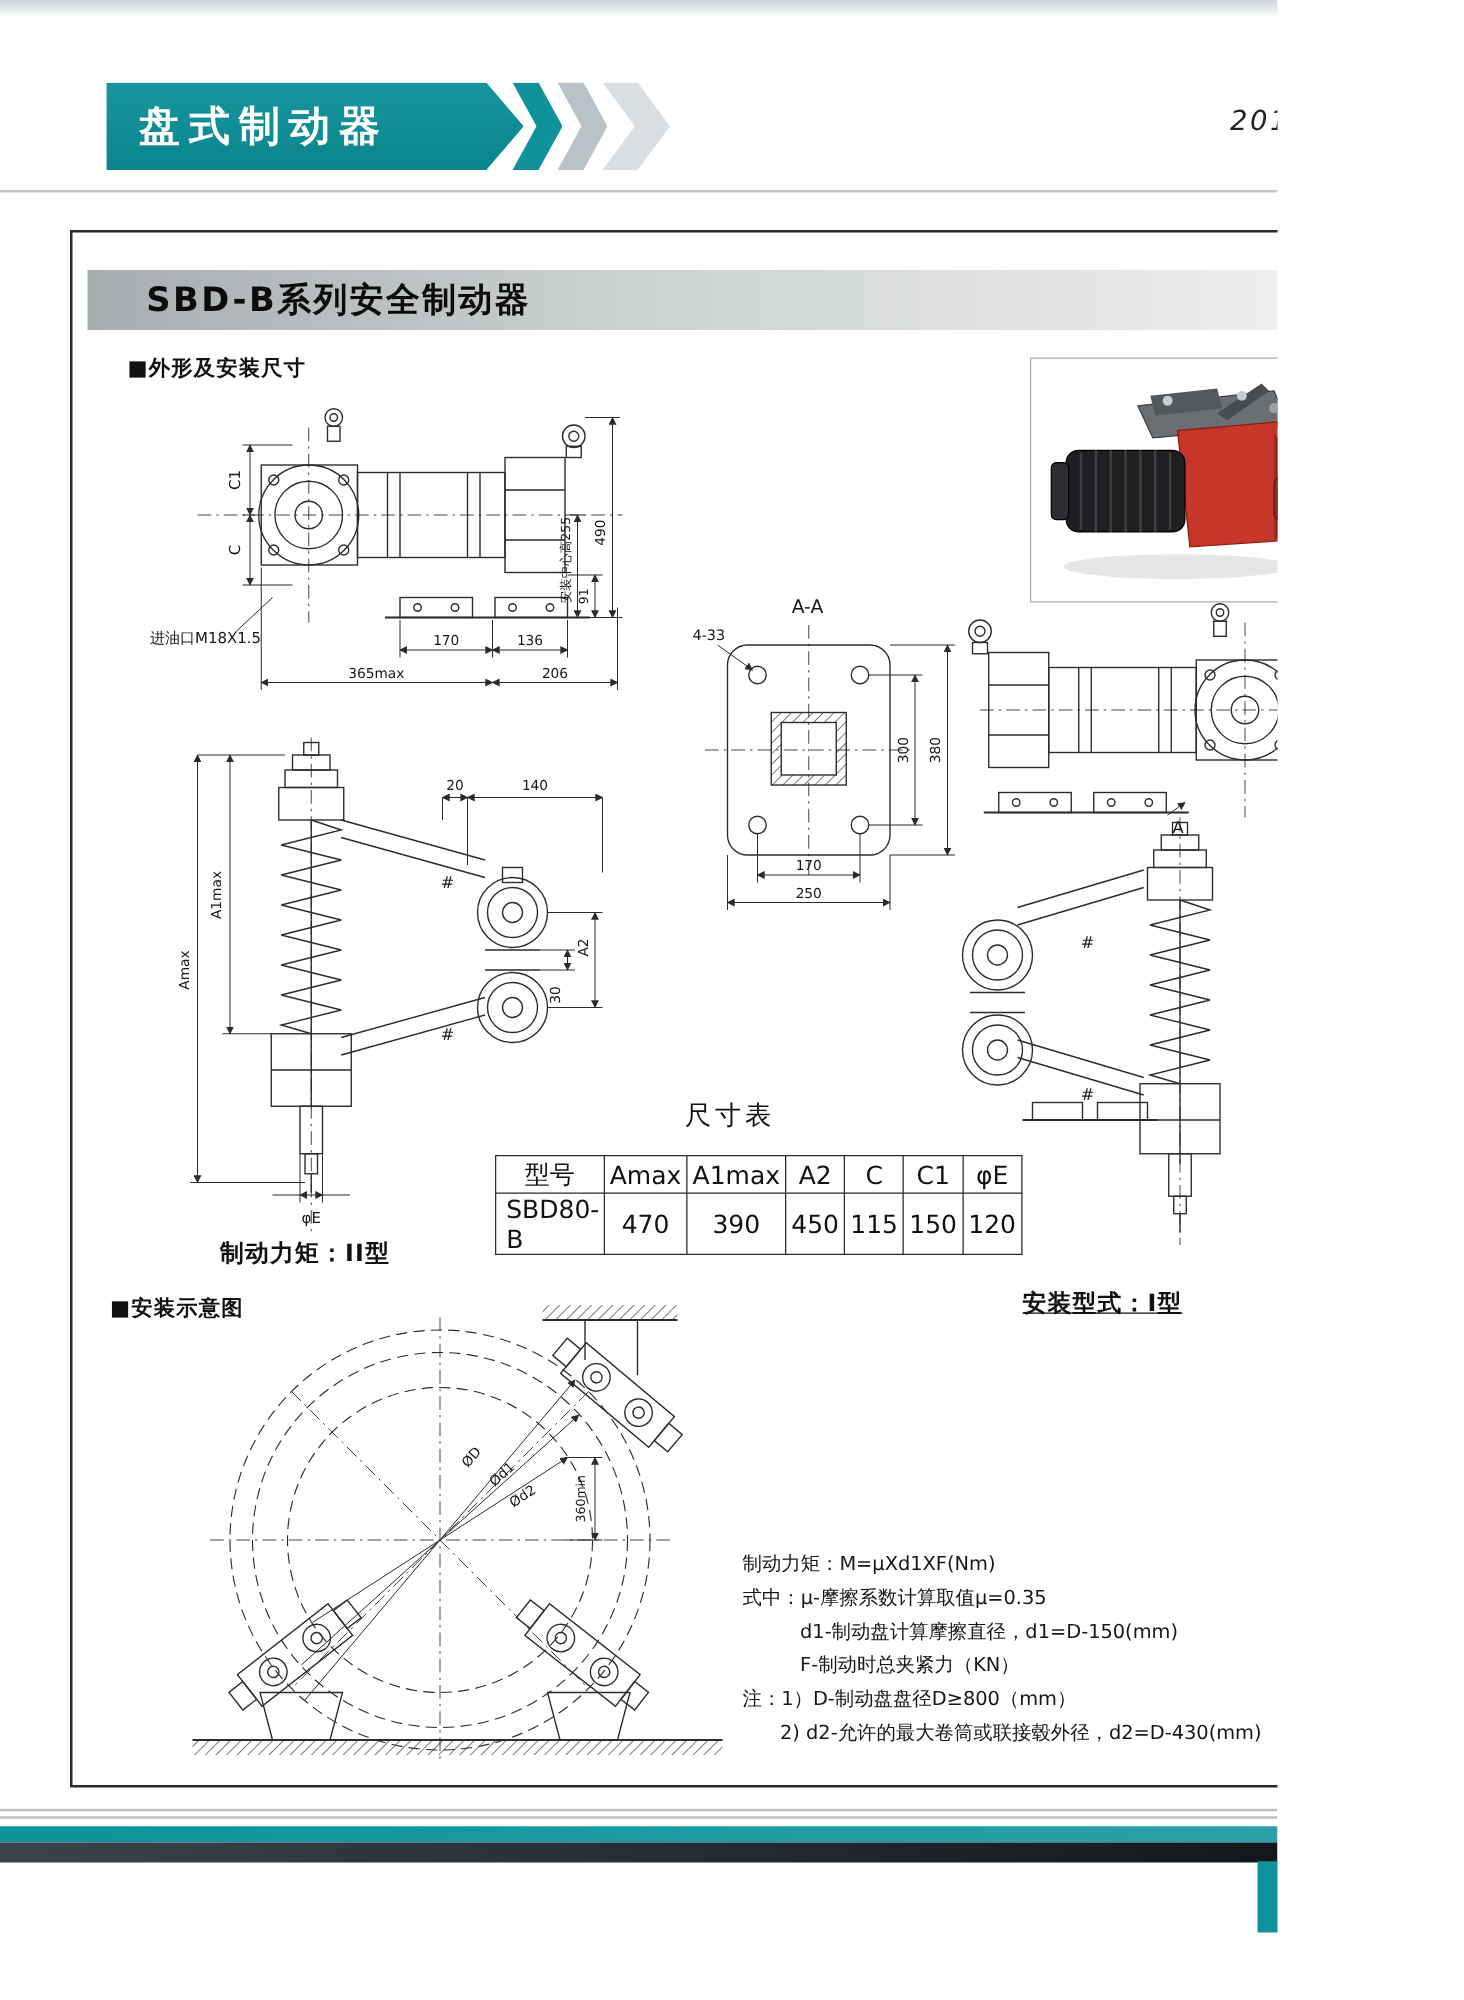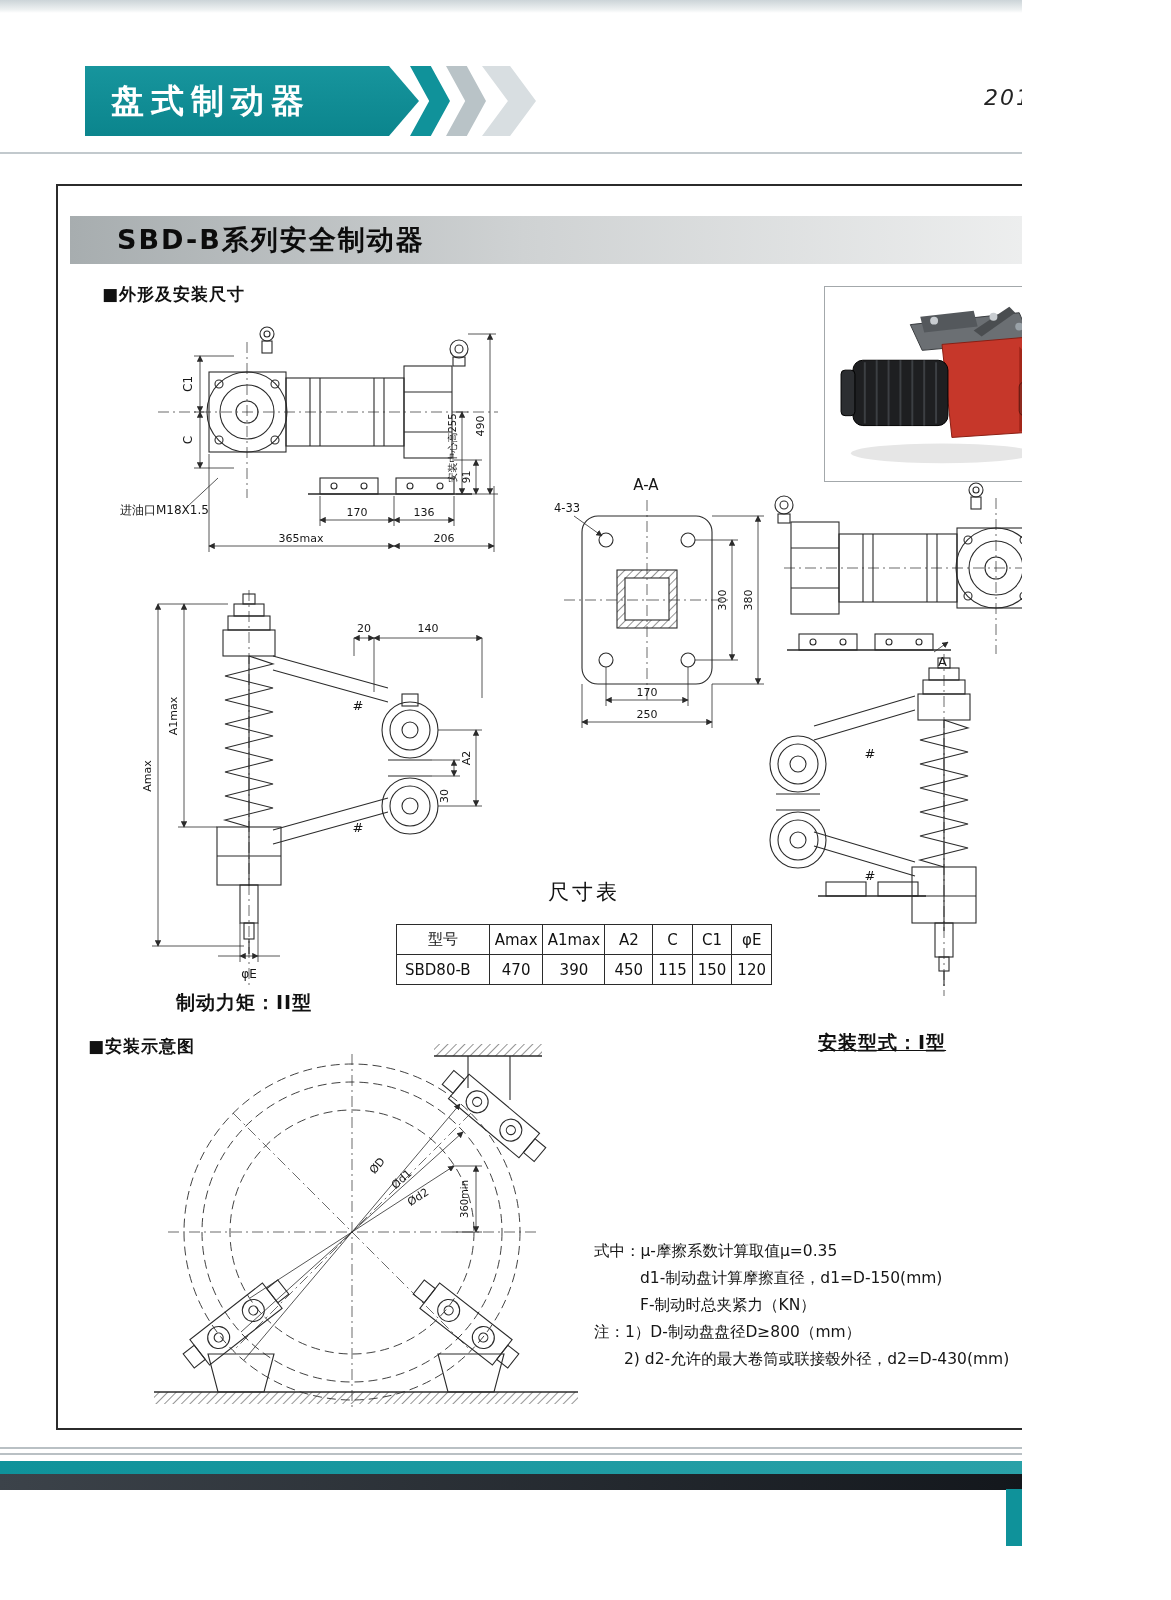--- a/index.html
+++ b/index.html
@@ -38,21 +38,21 @@
 
   .photo-box { position:absolute; left:766px; top:100px; width:238px; height:196px;
                border:1px solid #a3a8ab; background:#fff; }
 
   .drawing-svg { position:absolute; left:0; top:0; width:1034px; height:1246px; }
 
   
   .dim-table-wrap { position:absolute; left:338px; top:692px; width:376px; }
   .table-title { text-align:center; font-size:21px; letter-spacing:3px; margin-bottom:18px; }
   .dim-table { border-collapse:collapse; width:100%; }
-  .dim-table th, .dim-table td { border:1.5px solid #2b2b2b; font-size:15px; font-weight:normal;
+  .dim-table th, .dim-table td { border:1.5px solid #2b2b2b; font-size:20px; font-weight:normal;
                                  text-align:center; height:30px; padding:0 4px; }
   .dim-table td.model { text-align:left; padding-left:8px; }
   .dim-table th:nth-child(1){ width:98px; } .dim-table th:nth-child(2){ width:54px; }
   .dim-table th:nth-child(3){ width:62px; } .dim-table th:nth-child(4){ width:50px; }
   .dim-table th:nth-child(5){ width:40px; } .dim-table th:nth-child(6){ width:40px; }
   .dim-table th:nth-child(7){ width:40px; }
 
   .caption { position:absolute; font-size:19px; font-weight:600; letter-spacing:1px; }
   #cap2 { left:118px; top:804px; }
   #cap1 { left:760px; top:844px;text-decoration:underline; }
@@ -408,20 +408,21 @@
             <td>120</td>
           </tr>
         </tbody>
       </table>
     </div>
 
     <div class="caption" id="cap2">制动力矩：II型</div>
     <div class="caption" id="cap1">安装型式：I型</div>
 
     <div class="notes">
+      <div>制动力矩：M=μXd1XF(Nm)</div>
       <div>式中：μ-摩擦系数计算取值μ=0.35</div>
       <div class="ind1">d1-制动盘计算摩擦直径，d1=D-150(mm)</div>
       <div class="ind1">F-制动时总夹紧力（KN）</div>
       <div>注：1）D-制动盘盘径D≥800（mm）</div>
       <div class="ind2">2) d2-允许的最大卷筒或联接毂外径，d2=D-430(mm)</div>
     </div>
 
   </div>
 
   <div class="foot-line" id="fl1"></div>

